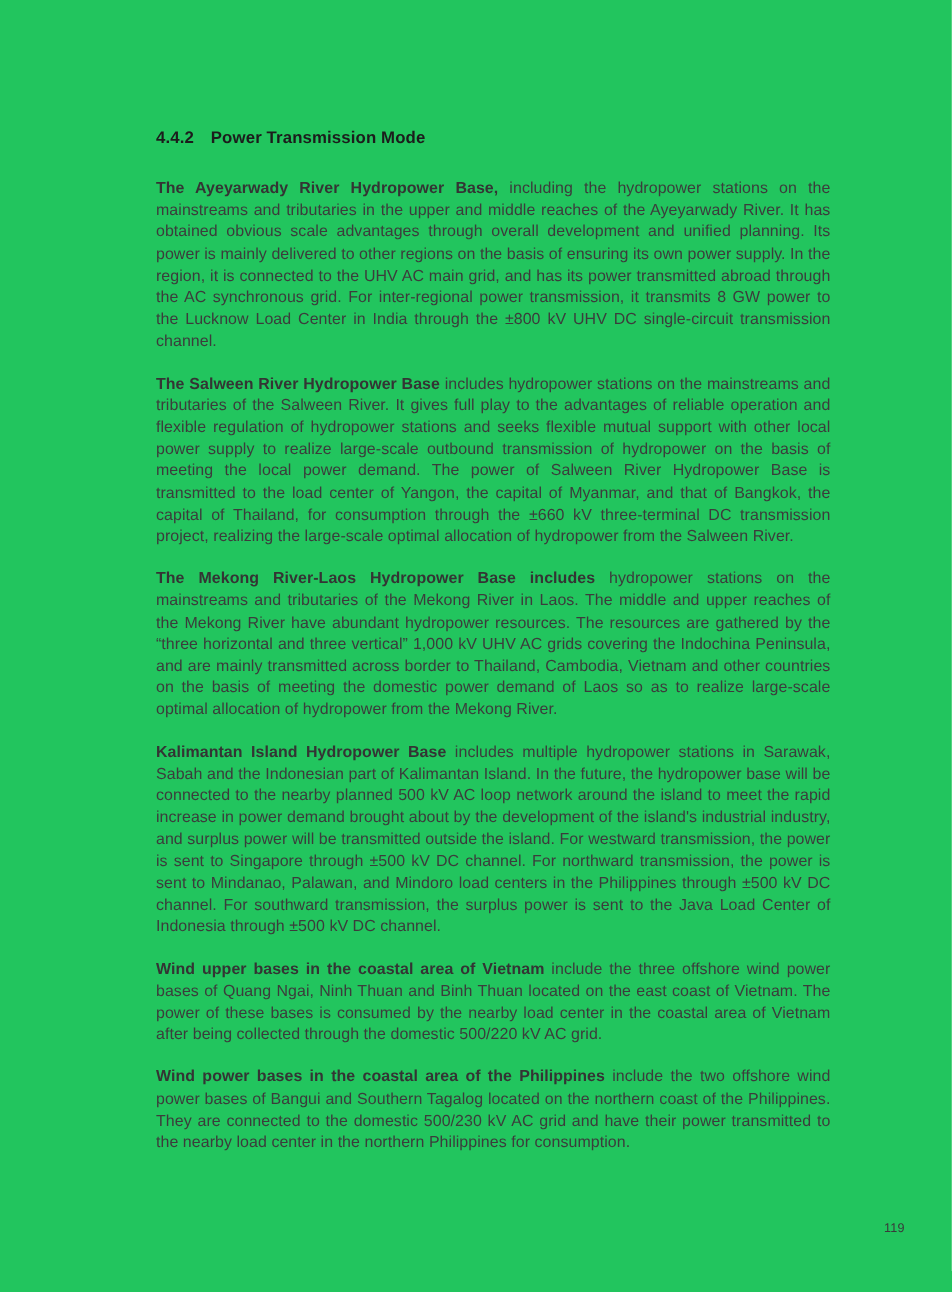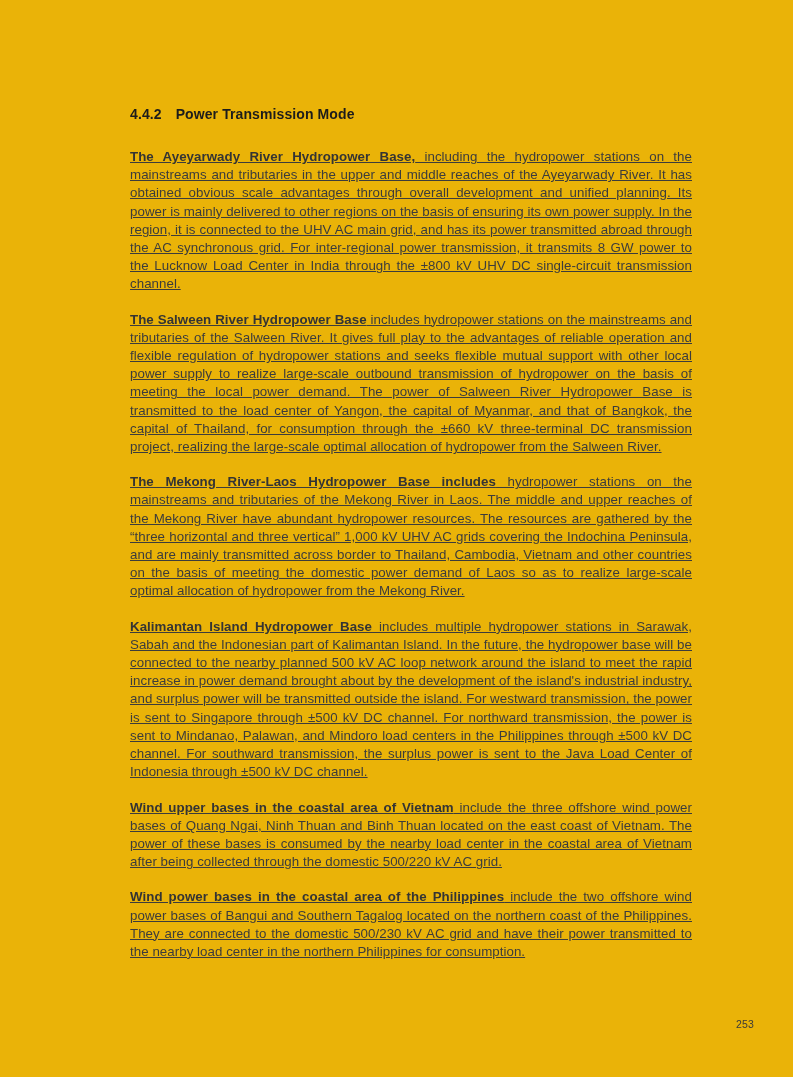--- a/index.html
+++ b/index.html
@@ -7,21 +7,21 @@
     width: 793px;
     height: 1077px;
     background: #ffffff;
     position: relative;
     font-family: "Liberation Sans", sans-serif;
     overflow: hidden;
   }
   .page {
     position: absolute;
     inset: 0;
-    background: #eab308;
+    background: #22c55e;
   }
   .content {
     position: absolute;
     left: 130px;
     top: 104px;
     width: 562px;
   }
   .heading {
     font-size: 14px;
     font-weight: bold;
@@ -31,21 +31,20 @@
     letter-spacing: 0.1px;
   }
   .heading .num { margin-right: 14px; }
   .para {
     font-size: 13.3px;
     line-height: 18.2px;
     color: #3c3c3c;
     text-align: justify;
     margin: 0 0 17px 0;
     letter-spacing: 0.05px;
-    text-decoration: underline;
   }
   .para .lead {
     font-weight: bold;
     color: #343434;
   }
   .folio {
     position: absolute;
     right: 39px;
     bottom: 47px;
     font-size: 10.5px;
@@ -69,14 +68,14 @@
 
     <p class="para"><strong class="lead">Kalimantan Island Hydropower Base</strong><span> includes multiple hydropower stations in Sarawak, Sabah and the Indonesian part of Kalimantan Island. In the future, the hydropower base will be connected to the nearby planned 500 kV AC loop network around the island to meet the rapid increase in power demand brought about by the development of the island's industrial industry, and surplus power will be transmitted outside the island. For westward transmission, the power is sent to Singapore through ±500 kV DC channel. For northward transmission, the power is sent to Mindanao, Palawan, and Mindoro load centers in the Philippines through ±500 kV DC channel. For southward transmission, the surplus power is sent to the Java Load Center of Indonesia through ±500 kV DC channel.</span></p>
 
     <p class="para"><strong class="lead">Wind upper bases in the coastal area of Vietnam</strong><span> include the three offshore wind power bases of Quang Ngai, Ninh Thuan and Binh Thuan located on the east coast of Vietnam. The power of these bases is consumed by the nearby load center in the coastal area of Vietnam after being collected through the domestic 500/220 kV AC grid.</span></p>
 
     <p class="para"><strong class="lead">Wind power bases in the coastal area of the Philippines</strong><span> include the two offshore wind power bases of Bangui and Southern Tagalog located on the northern coast of the Philippines. They are connected to the domestic 500/230 kV AC grid and have their power transmitted to the nearby load center in the northern Philippines for consumption.</span></p>
 
 
   </div>
 
-  <div class="folio">253</div>
+  <div class="folio">119</div>
 </div>
 
 </body></html>

